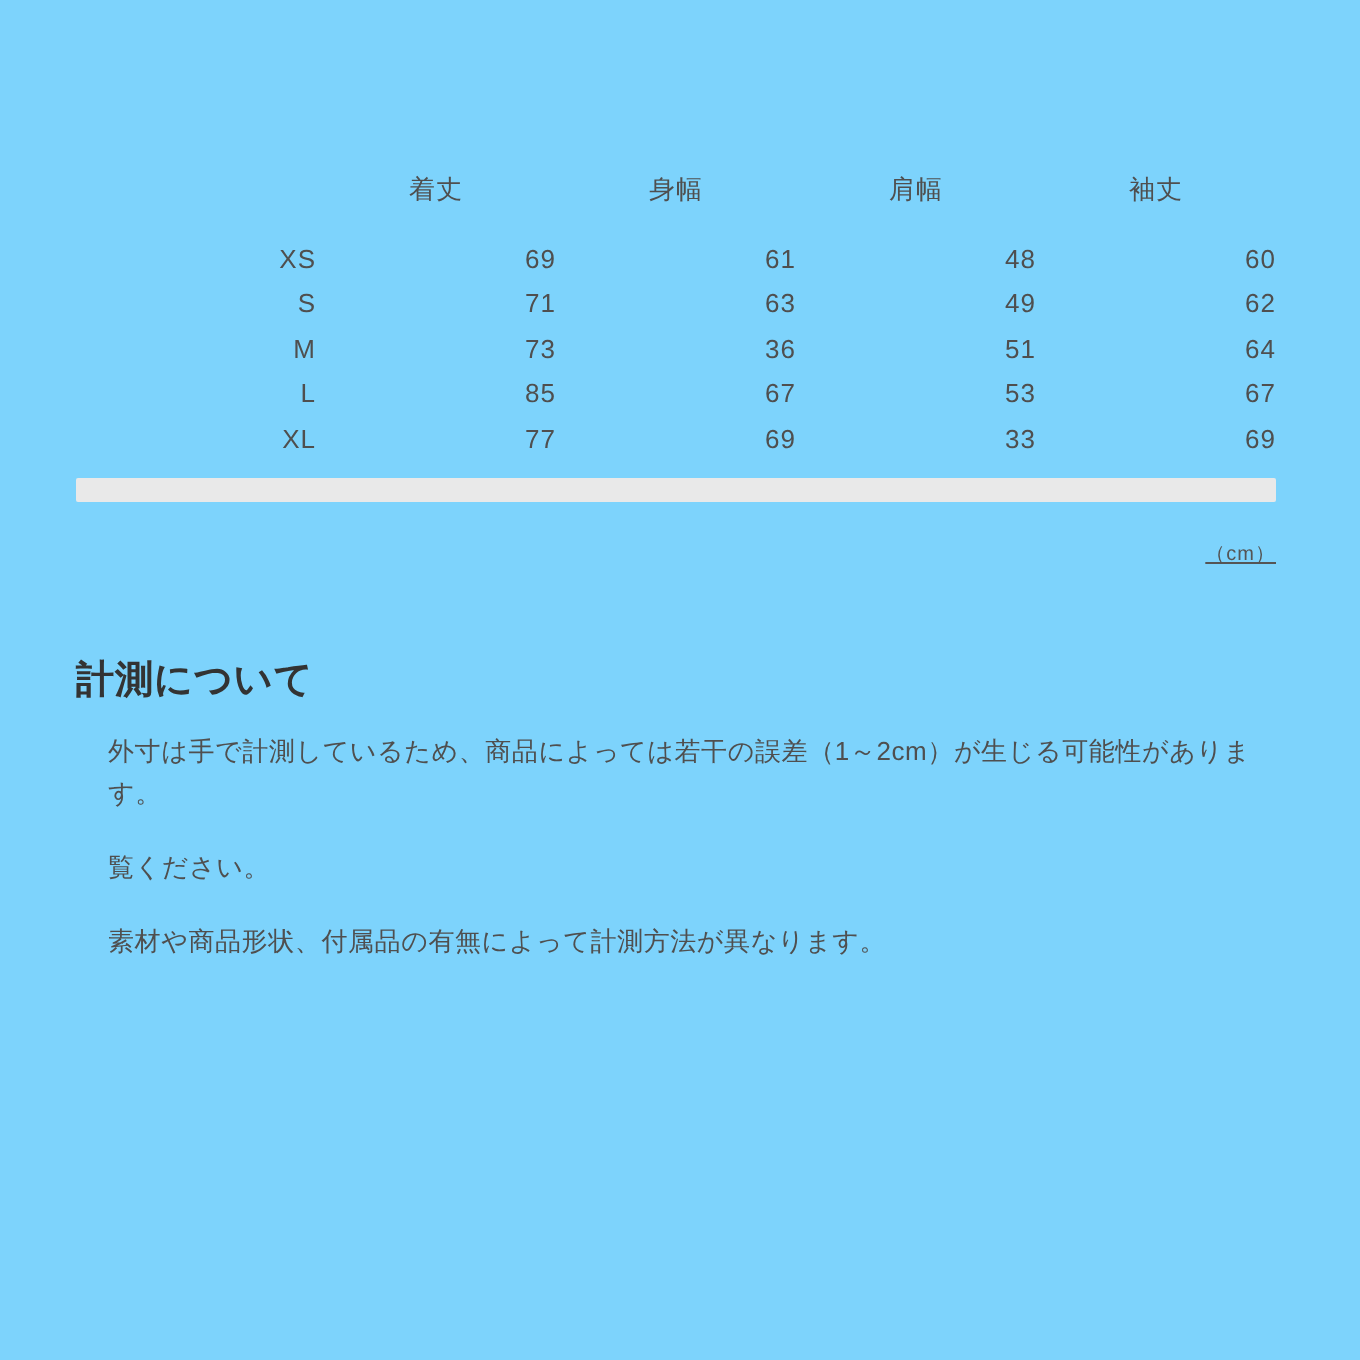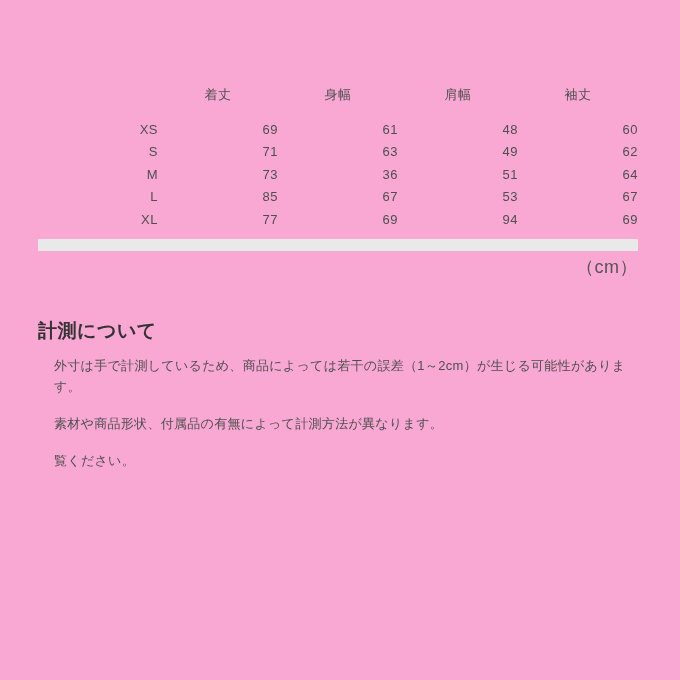--- a/index.html
+++ b/index.html
@@ -1,21 +1,21 @@
 <!DOCTYPE html>
 <html><head>
 <meta charset="utf-8">
 <style>
   * { box-sizing: border-box; }
   html, body { margin: 0; padding: 0; background: #ffffff; }
   .page {
     position: relative;
     width: 680px;
     height: 680px;
-    background: #f9a8d4;
+    background: #7dd3fc;
     overflow: hidden;
     font-family: "Liberation Sans", "DejaVu Sans", sans-serif;
     color: #4f4f4f;
   }
   .chart-area {
     padding: 86px 42px 0 38px;
   }
   .size-table {
     width: 600px;
     border-collapse: separate;
@@ -39,27 +39,28 @@
     vertical-align: middle;
   }
   .scrollbar-track {
     margin-top: 8px;
     width: 600px;
     height: 12px;
     background: #e9e9e9;
     border-radius: 1px;
   }
   .unit-label {
-    margin-top: 9px;
+    margin-top: 19px;
     width: 600px;
     text-align: right;
-    font-size: 18px;
+    font-size: 10px;
     line-height: 15px;
     color: #555555;
     letter-spacing: 0.5px;
+    text-decoration: underline;
   }
   .notes {
     margin: 48px 26px 0 38px;
     width: 616px;
   }
   .notes-heading {
     margin: 0 0 8px 0;
     font-size: 19px;
     font-weight: bold;
     color: #333333;
@@ -116,31 +117,31 @@
           <td>L</td>
           <td>85</td>
           <td>67</td>
           <td>53</td>
           <td>67</td>
         </tr>
         <tr>
           <td>XL</td>
           <td>77</td>
           <td>69</td>
-          <td>94</td>
+          <td>33</td>
           <td>69</td>
         </tr>
       </tbody>
     </table>
 
     <div class="scrollbar-track"></div>
 
     <div class="unit-label">（cm）</div>
   </div>
 
   <div class="notes">
     <h3 class="notes-heading">計測について</h3>
     <p class="note-line">外寸は手で計測しているため、商品によっては若干の誤差（1～2cm）が生じる可能性があります。</p>
+    <p class="note-line">覧ください。</p>
     <p class="note-line">素材や商品形状、付属品の有無によって計測方法が異なります。</p>
-    <p class="note-line">覧ください。</p>
   </div>
 
 </div>
 
 </body></html>

